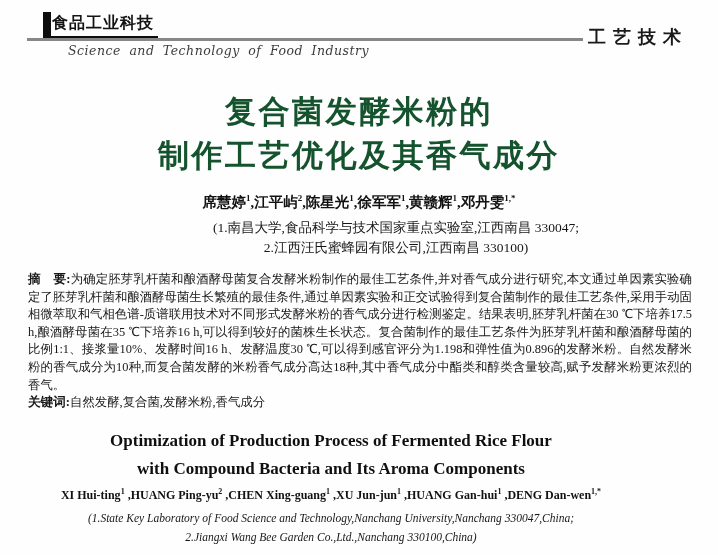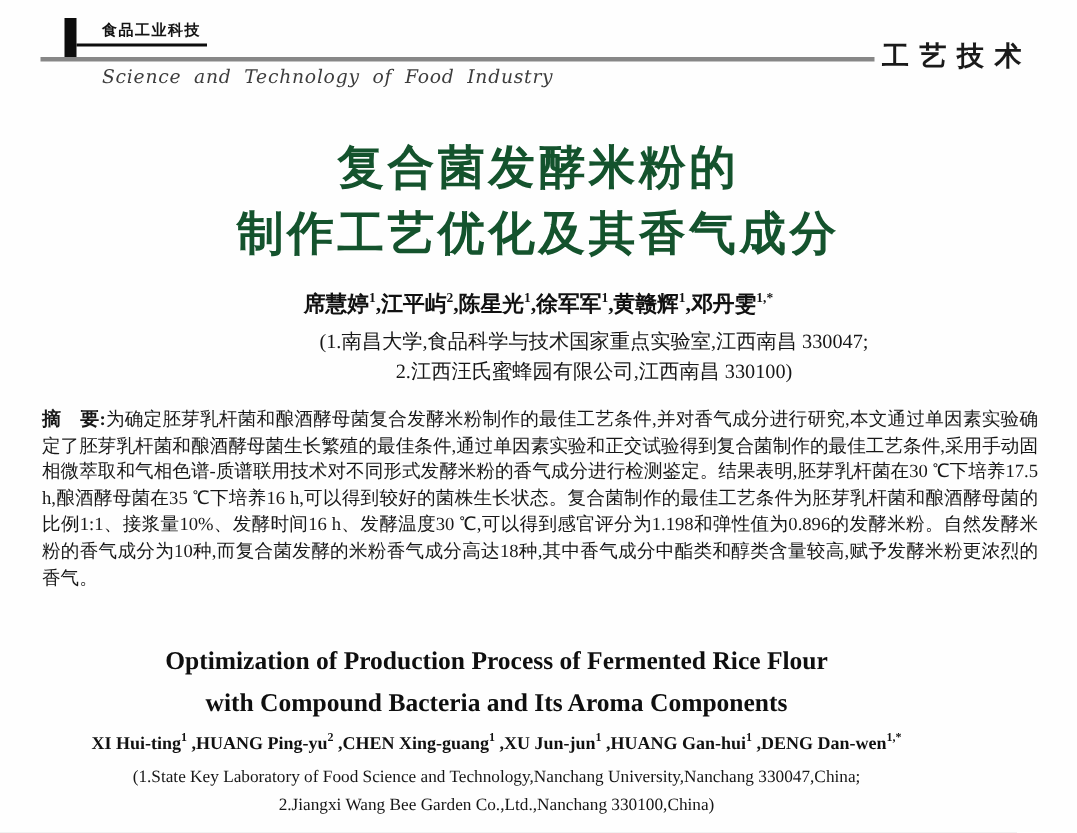--- a/index.html
+++ b/index.html
@@ -12,22 +12,22 @@
     color:#141414;
   }
   .abs{position:absolute;}
   .center-row{left:0;width:718px;text-align:center;}
   .en-center{left:0;width:662px;text-align:center;}
 
   
   .logo-bar{left:43px;top:12px;width:8px;height:28px;background:#0d0d0d;}
   .logo-cn{
     left:51px;top:13px;
-    font-size:10px;font-weight:700;letter-spacing:1px;
-    border-bottom:2px solid #0d0d0d;padding:0 4px 2px 17px;
+    font-size:16px;font-weight:700;letter-spacing:1px;
+    border-bottom:2px solid #0d0d0d;padding:0 4px 2px 1px;
     font-family:"Liberation Serif", serif;
   }
   .header-rule{left:27px;top:38px;width:556px;height:3px;background:#878787;}
   .journal-en{
     left:68px;top:43px;
     font-family:"DejaVu Serif", serif;
     font-style:italic;font-size:12.5px;color:#3c3c3c;
     word-spacing:4px;letter-spacing:0.5px;
   }
   .section-label{
@@ -58,21 +58,21 @@
     font-weight:700;font-size:12.6px;
   }
   .keywords-line{text-align:left;word-break:break-all;}
 
   
   .en-title{font-size:17px;font-weight:700;color:#0f0f0f;}
   .en-title-l1{top:431px;}
   .en-title-l2{top:459px;}
   .en-authors{top:487px;font-size:12px;font-weight:700;color:#111;}
   .en-authors sup{font-size:8px;}
-  .en-affil{font-size:11.5px;color:#161616;}
+  .en-affil{font-size:11.5px;color:#161616;font-style:italic;}
   .en-affil-l1{top:512px;}
   .en-affil-l2{top:531px;}
 </style>
 </head>
 <body>
 
 <div class="page">
 
   <div class="abs logo-bar"></div>
   <div class="abs logo-cn">食品工业科技</div>
@@ -85,20 +85,21 @@
 
   <div class="abs center-row authors-cn">
     <span><span>席慧婷</span><sup>1</sup><span>,</span></span><span><span>江平屿</span><sup>2</sup><span>,</span></span><span><span>陈星光</span><sup>1</sup><span>,</span></span><span><span>徐军军</span><sup>1</sup><span>,</span></span><span><span>黄赣辉</span><sup>1</sup><span>,</span></span><span><span>邓丹雯</span><sup>1,*</sup><span></span></span>
   </div>
 
   <div class="abs center-row affil-cn affil-cn-l1">(1.南昌大学,食品科学与技术国家重点实验室,江西南昌 330047;</div>
   <div class="abs center-row affil-cn affil-cn-l2">2.江西汪氏蜜蜂园有限公司,江西南昌 330100)</div>
 
   <div class="abs abstract-block">
     <div><span class="lbl">摘　要:</span><span>为确定胚芽乳杆菌和酿酒酵母菌复合发酵米粉制作的最佳工艺条件,并对香气成分进行研究,本文通过单因素实验确定了胚芽乳杆菌和酿酒酵母菌生长繁殖的最佳条件,通过单因素实验和正交试验得到复合菌制作的最佳工艺条件,采用手动固相微萃取和气相色谱-质谱联用技术对不同形式发酵米粉的香气成分进行检测鉴定。结果表明,胚芽乳杆菌在30 ℃下培养17.5 h,酿酒酵母菌在35 ℃下培养16 h,可以得到较好的菌株生长状态。复合菌制作的最佳工艺条件为胚芽乳杆菌和酿酒酵母菌的比例1:1、接浆量10%、发酵时间16 h、发酵温度30 ℃,可以得到感官评分为1.198和弹性值为0.896的发酵米粉。自然发酵米粉的香气成分为10种,而复合菌发酵的米粉香气成分高达18种,其中香气成分中酯类和醇类含量较高,赋予发酵米粉更浓烈的香气。</span></div>
+    <div class="keywords-line"><span class="lbl">关键词:</span><span>自然发酵,复合菌,发酵米粉,香气成分</span></div>
   </div>
 
   <div class="abs en-center en-title en-title-l1">Optimization of Production Process of Fermented Rice Flour</div>
   <div class="abs en-center en-title en-title-l2">with Compound Bacteria and Its Aroma Components</div>
 
   <div class="abs en-center en-authors">
     <span><span>XI Hui-ting</span><sup>1</sup><span> ,</span></span><span><span>HUANG Ping-yu</span><sup>2</sup><span> ,</span></span><span><span>CHEN Xing-guang</span><sup>1</sup><span> ,</span></span><span><span>XU Jun-jun</span><sup>1</sup><span> ,</span></span><span><span>HUANG Gan-hui</span><sup>1</sup><span> ,</span></span><span><span>DENG Dan-wen</span><sup>1,*</sup><span></span></span>
   </div>
 
   <div class="abs en-center en-affil en-affil-l1">(1.State Key Laboratory of Food Science and Technology,Nanchang University,Nanchang 330047,China;</div>

